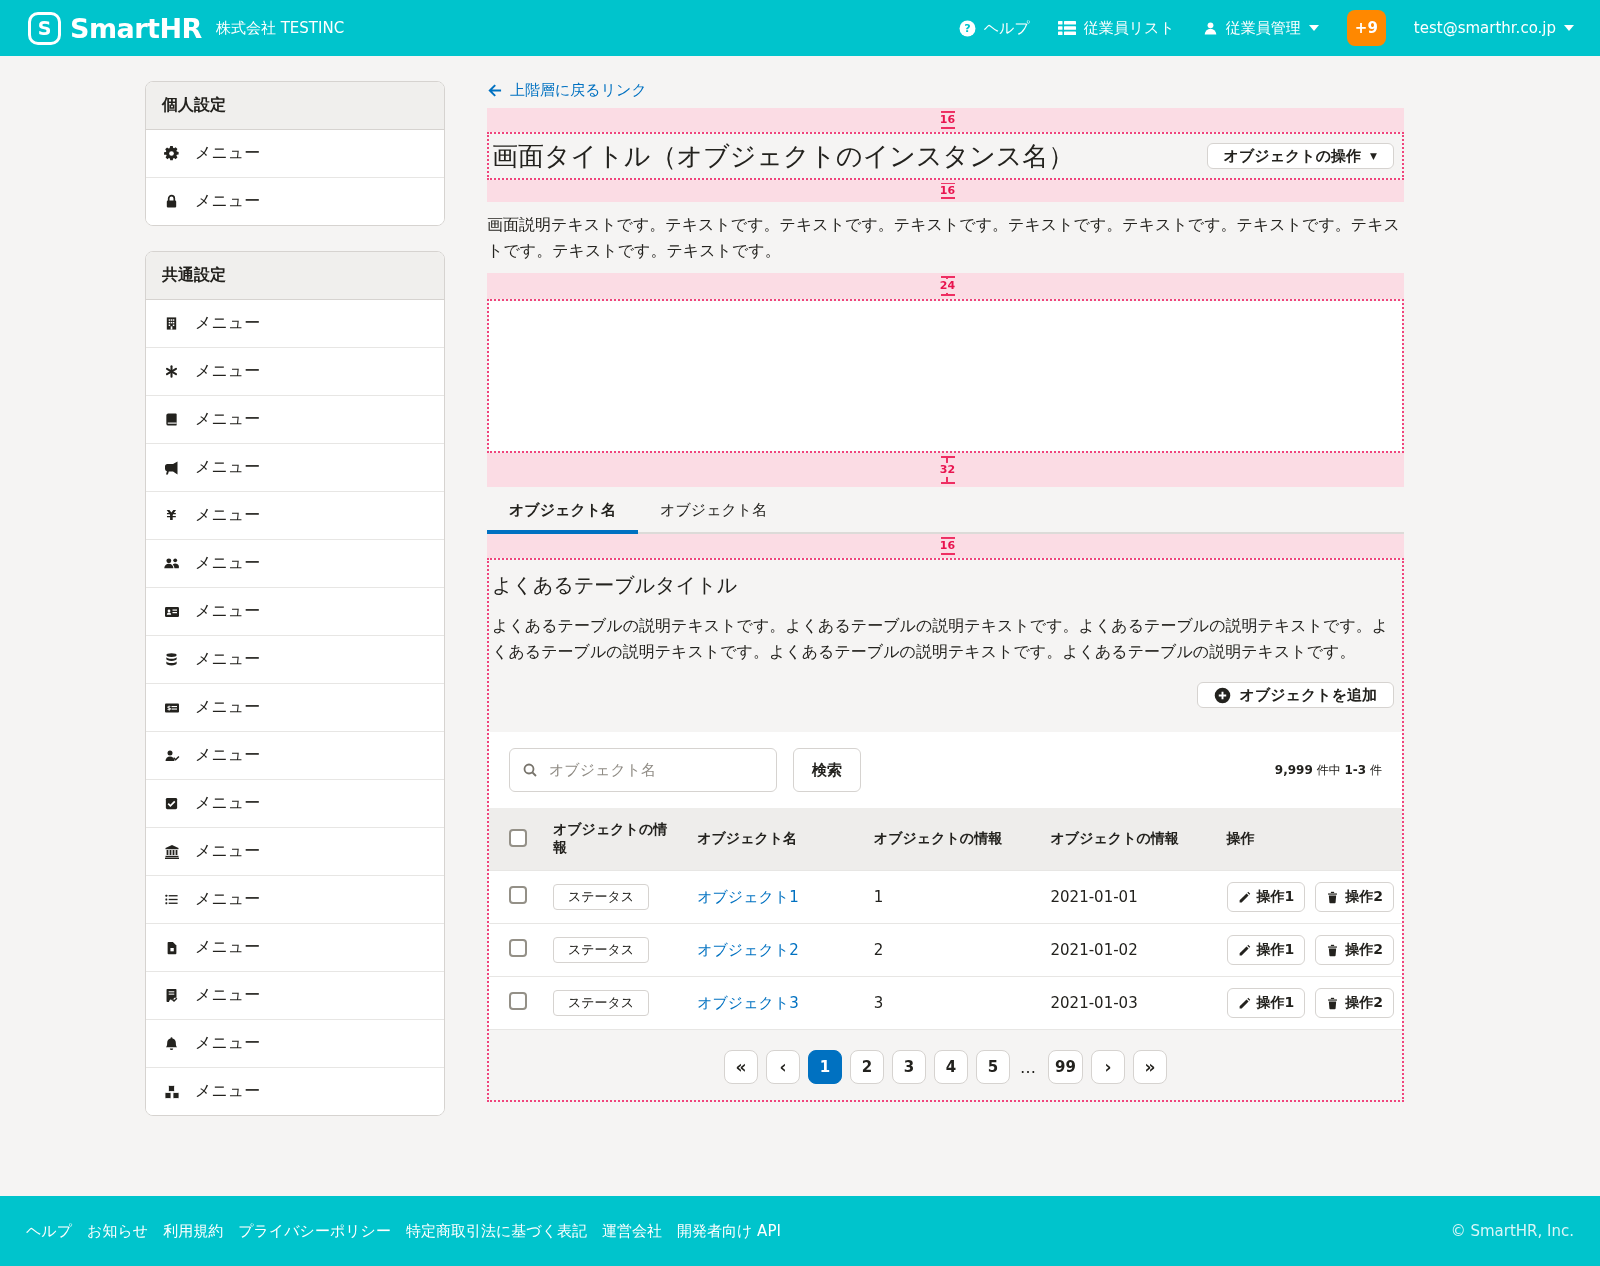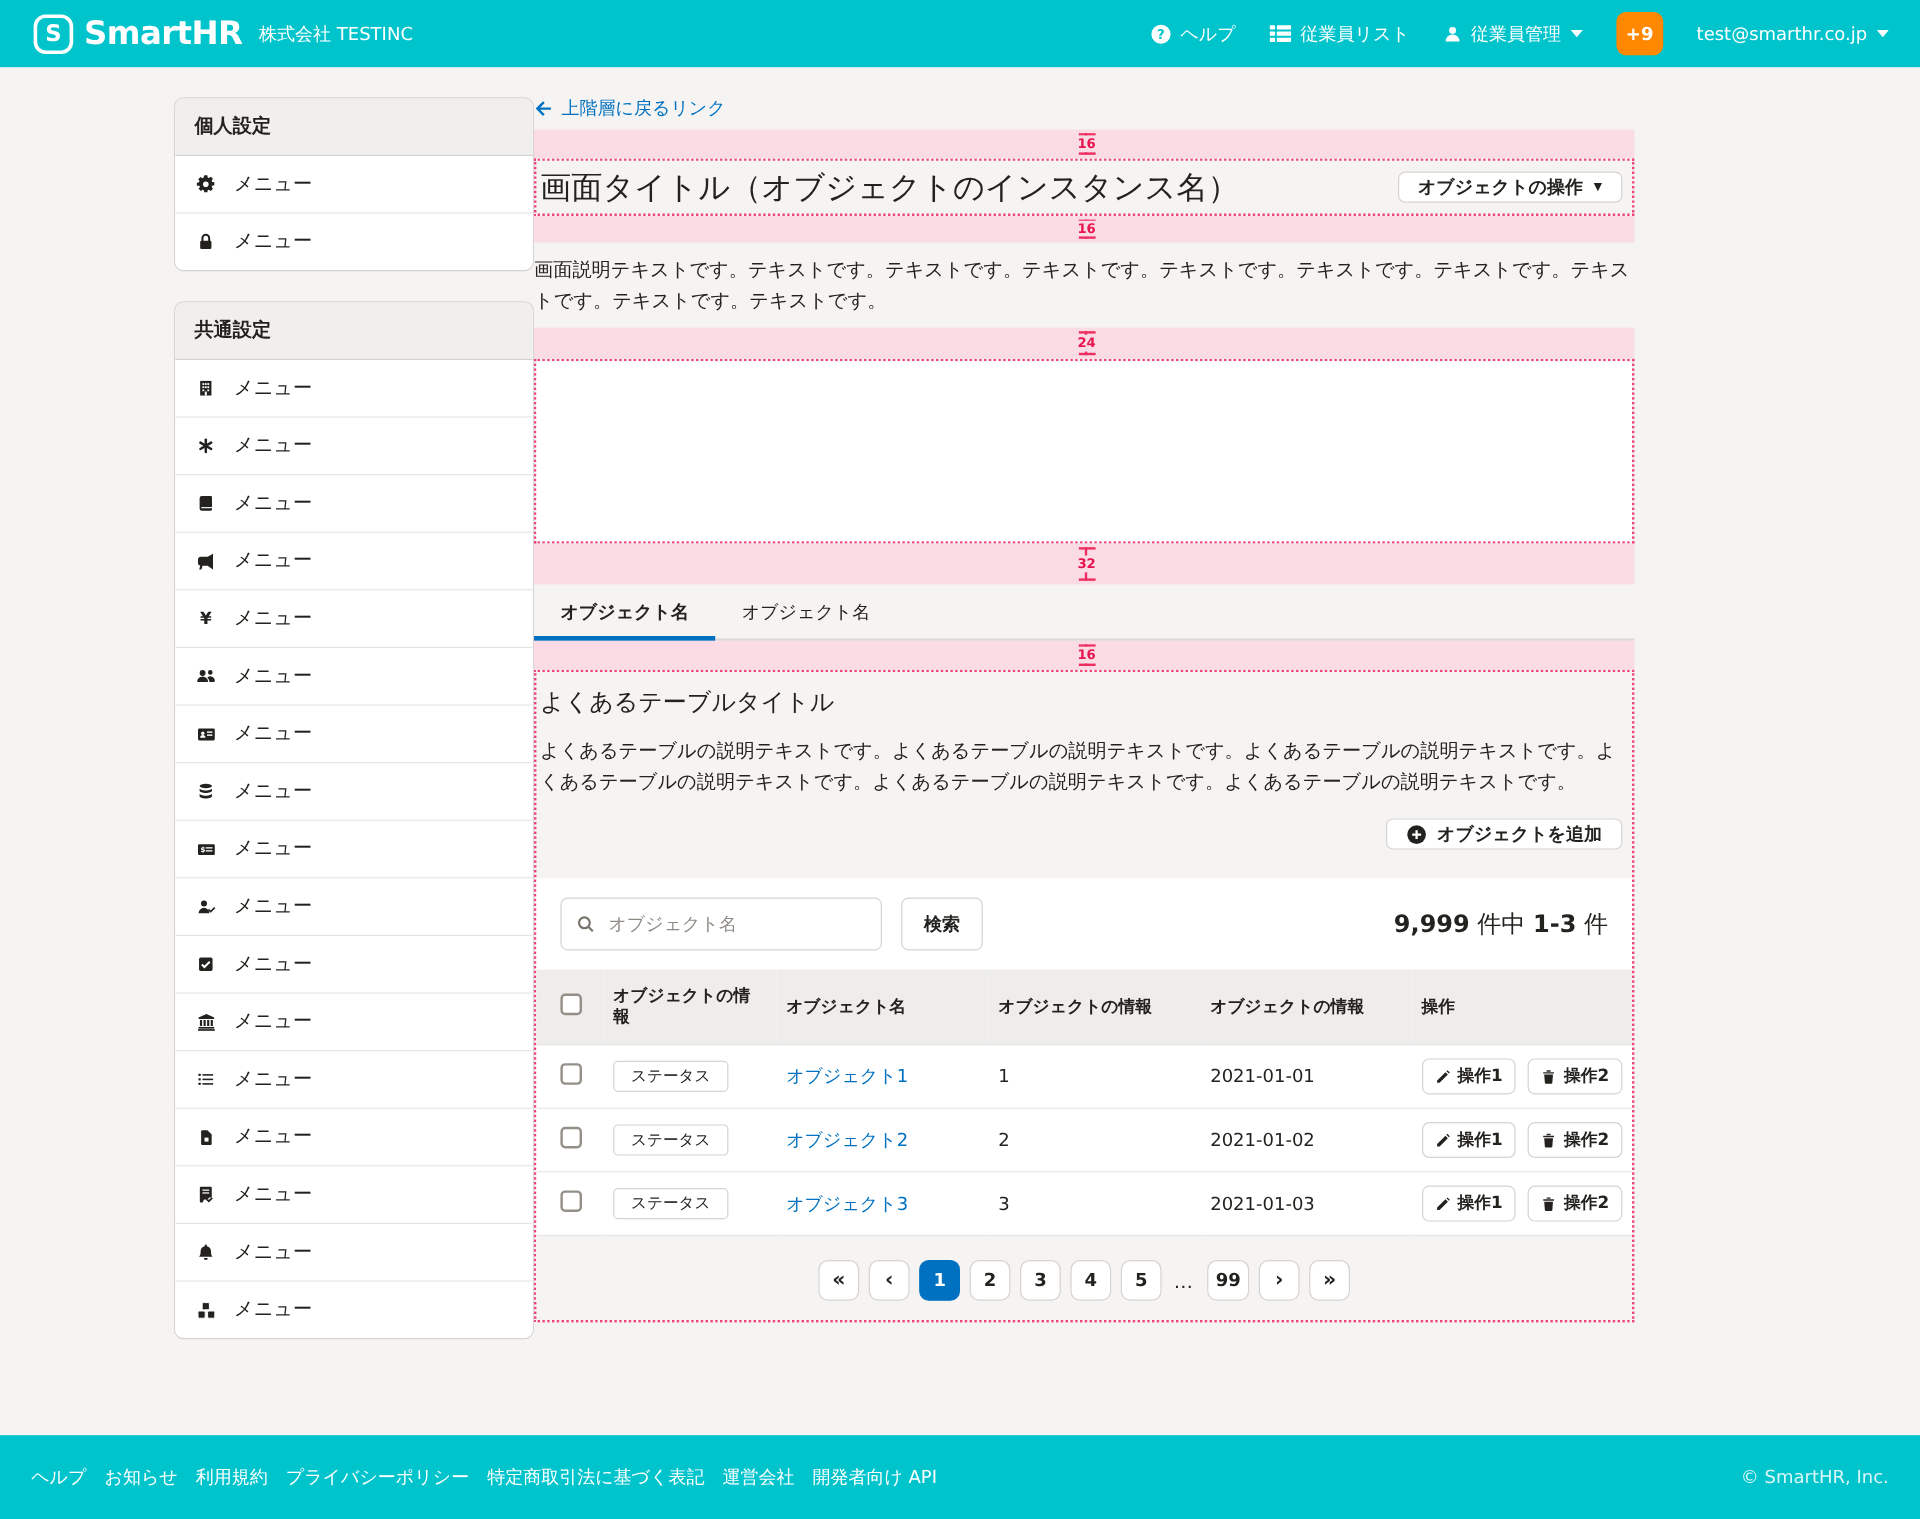--- a/index.html
+++ b/index.html
@@ -14,21 +14,21 @@
   .app-header { height:56px; flex:none; background:#00c4cc; color:#fff; display:flex; align-items:center; padding:0 26px 0 28px; }
   .logo { display:flex; align-items:center; gap:9px; cursor:pointer; }
   .logo-mark { width:33px; height:33px; border:3px solid #fff; border-radius:10px; display:flex; align-items:center; justify-content:center; font-weight:bold; font-size:19px; }
   .logo-text { font-size:27px; font-weight:800; letter-spacing:-0.5px; }
   .company { font-size:15px; margin-left:14px; }
   .header-right { margin-left:auto; display:flex; align-items:center; gap:28px; font-size:15px; }
   .header-item { display:flex; align-items:center; gap:8px; cursor:pointer; white-space:nowrap; }
   .badge { min-width:36px; height:36px; padding:0 8px; background:#ff8800; border-radius:8px; font-weight:bold; font-size:15px; display:flex; align-items:center; justify-content:center; }
   .ic { display:inline-flex; align-items:center; justify-content:center; line-height:0; }
   
-  .layout { display:flex; align-items:flex-start; padding:25px 0 0 145px; flex:none; }
+  .layout { display:flex; align-items:flex-start; padding:25px 0 0 145px; gap:42px; flex:none; }
   
   .sidebar { width:300px; flex:none; display:flex; flex-direction:column; gap:25px; }
   .side-card { background:#fff; border:1px solid #d6d3d0; border-radius:8px; overflow:hidden; }
   .side-head { background:#f0efed; padding:13px 16px; font-weight:bold; border-bottom:1px solid #d6d3d0; }
   .side-item { display:flex; align-items:center; gap:14px; padding:13px 16px; border-top:1px solid #e7e6e4; cursor:pointer; background:#fff; }
   .side-items div.side-item:first-of-type { border-top:none; }
   .side-item .ic { width:19px; flex:none; color:#23221e; }
   
   .main { width:917px; flex:none; }
   .back-link { display:inline-flex; align-items:center; gap:8px; color:#0071c1; font-size:15px; margin-bottom:8px; cursor:pointer; }
@@ -59,21 +59,21 @@
   .table-section { padding-bottom:16px; }
   .ts-title { font-size:20px; font-weight:400; margin:12px 3px 0; }
   .ts-desc { line-height:1.6; margin:14px 3px 0; }
   .ts-toolbar { display:flex; justify-content:flex-end; margin:18px 8px 0; }
   .panel { background:#fff; margin-top:24px; padding-top:16px; }
   .search-row { display:flex; align-items:center; gap:16px; padding:0 20px 16px; }
   .search-box { display:flex; align-items:center; gap:9px; border:1px solid #d6d3d0; border-radius:6px; height:44px; width:268px; padding:0 12px; background:#fff; }
   .search-box input { border:none; outline:none; font-size:15px; width:100%; font-family:inherit; color:#23221e; background:transparent; }
   .search-box input::placeholder { color:#8f8b84; }
   .btn-search { height:44px; padding:0 18px; }
-  .count { margin-left:auto; font-size:20px; }
+  .count { margin-left:auto; font-size:12px; }
   table { width:100%; border-collapse:collapse; font-size:15px; }
   thead th { background:#eeedeb; text-align:left; font-size:14px; font-weight:bold; padding:13px 8px; }
   th.col-check,td.col-check { width:56px; padding-left:20px; }
   th.c1{width:145px} th.c2{width:178px} th.c3{width:178px} th.c4{width:177px}
   tbody td { padding:11px 8px; border-top:1px solid #e7e6e4; vertical-align:middle; }
   tbody tr:last-of-type td { border-bottom:1px solid #e7e6e4; }
   .checkbox { display:inline-block; width:18px; height:18px; border:2px solid #949087; border-radius:4px; background:#fff; cursor:pointer; }
   .chip { display:inline-block; border:1px solid #d6d3d0; border-radius:4px; padding:3px 14px; font-size:13px; background:#fff; }
   .link { color:#0071c1; cursor:pointer; text-decoration:none; }
   .ops { display:flex; gap:10px; }

